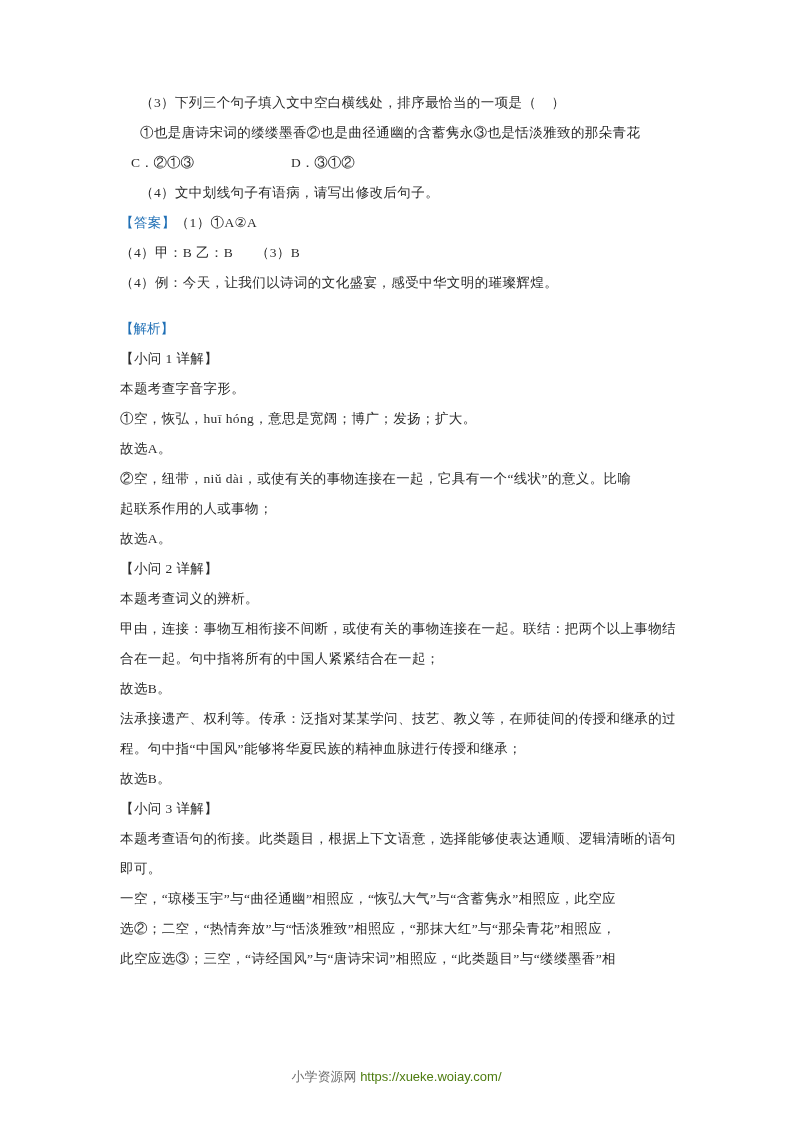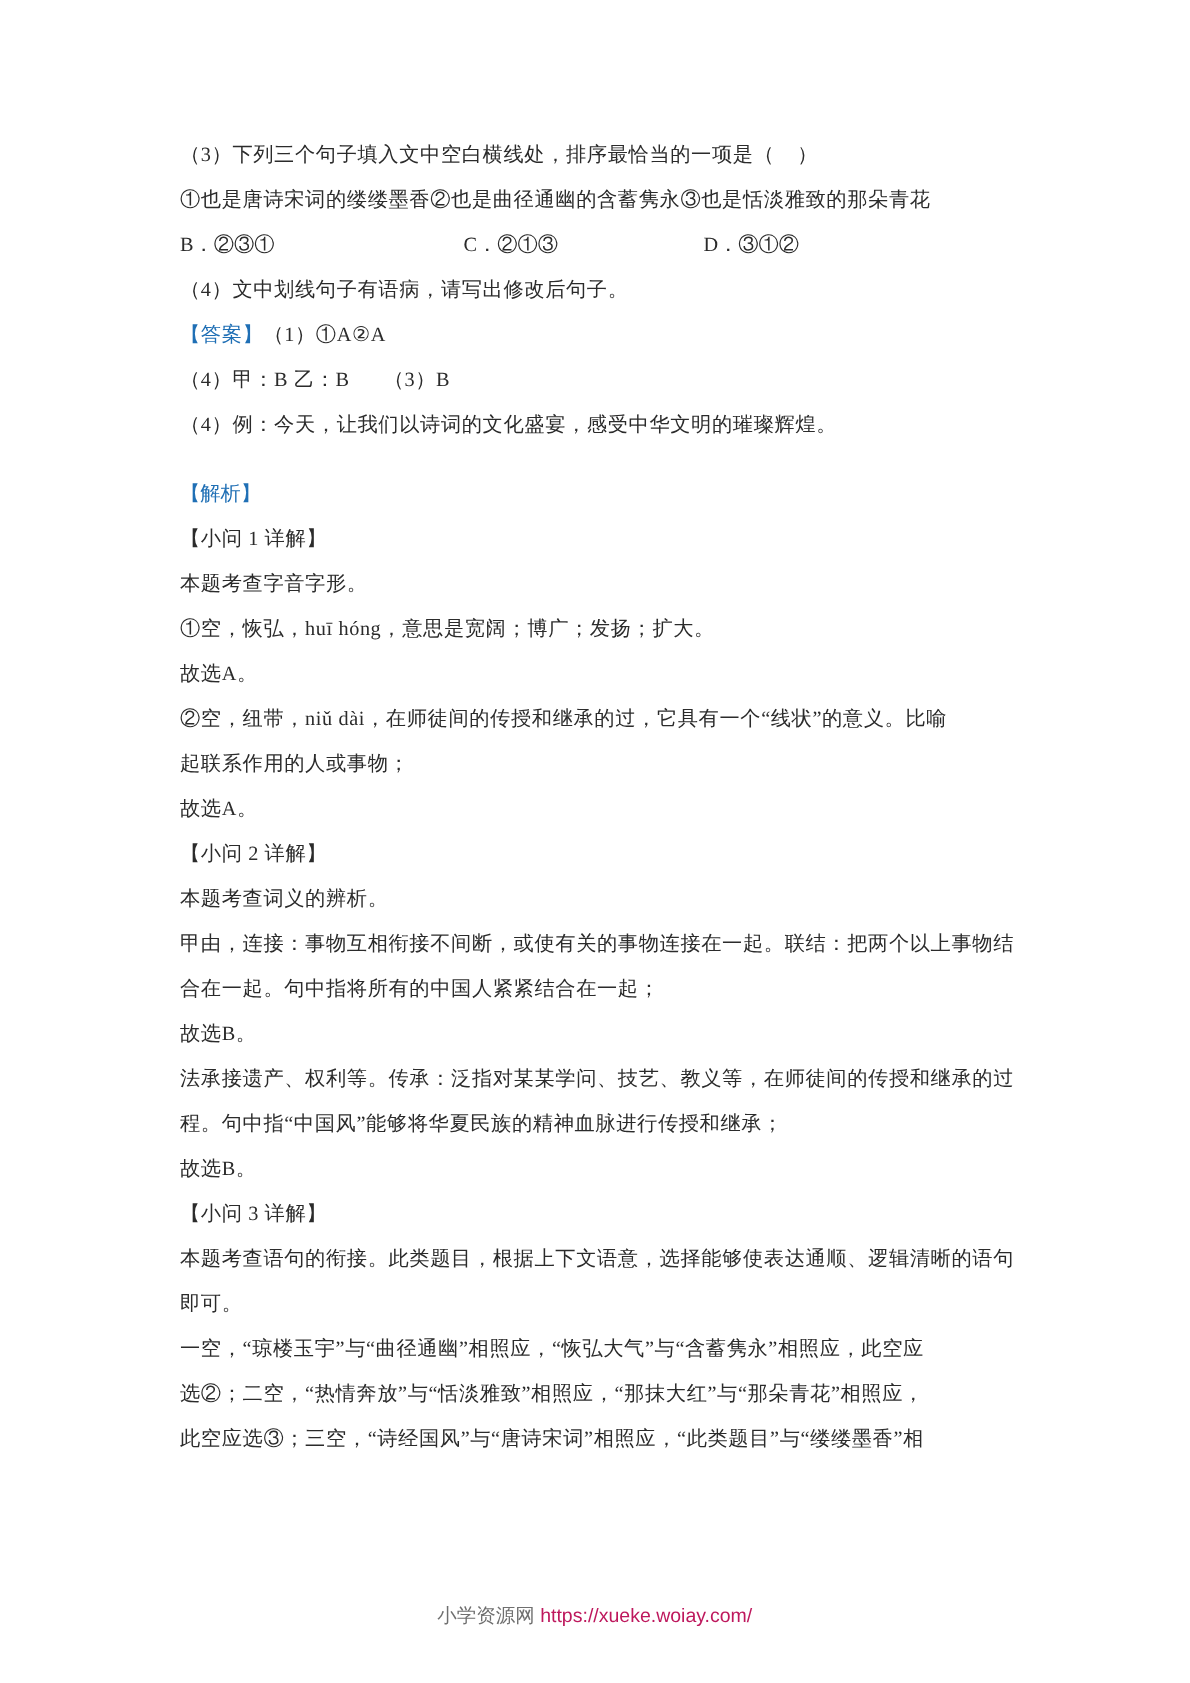--- a/index.html
+++ b/index.html
@@ -30,20 +30,21 @@
   }
   .line {
     font-size: 13.5px;
     line-height: 30px;
     letter-spacing: 0.4px;
     white-space: pre-wrap;
     color: #2b2b2b;
   }
   .line.para {
     text-indent: 0;
+    margin-left: 20px;
   }
   .marker {
     color: #1f6fb5;
   }
   .opts {
     display: flex;
     font-size: 13.5px;
     line-height: 30px;
     color: #2b2b2b;
   }
@@ -68,56 +69,55 @@
     position: absolute;
     left: 0;
     top: 1068px;
     width: 793px;
     text-align: center;
     font-size: 13px;
     color: #6f6f6f;
     font-family: "Liberation Sans", sans-serif;
   }
   .footer .site {
-    color: #be185d;
+    color: #4d7c0f;
     text-align: right;
   }
 </style>
 </head>
 <body>
 
 <div class="page">
 
   <div class="content">
 
     <div class="line para">（3）下列三个句子填入文中空白横线处，排序最恰当的一项是（    ）</div>
 
     <div class="line para">①也是唐诗宋词的缕缕墨香②也是曲径通幽的含蓄隽永③也是恬淡雅致的那朵青花</div>
 
     <div class="opts">
-      <span class="opt-b">B．②③①</span>
       <span class="opt-c">C．②①③</span>
       <span class="opt-d">D．③①②</span>
     </div>
 
     <div class="line para">（4）文中划线句子有语病，请写出修改后句子。</div>
 
     <div class="line"><span class="marker">【答案】</span><span>（1）①A②A</span></div>
 
     <div class="line">（4）甲：B 乙：B      （3）B</div>
 
     <div class="line">（4）例：今天，让我们以诗词的文化盛宴，感受中华文明的璀璨辉煌。</div>
 
     <div class="blue-label">【解析】</div>
 
     <div class="line">【小问 1 详解】</div>
     <div class="line">本题考查字音字形。</div>
     <div class="line">①空，恢弘，huī hóng，意思是宽阔；博广；发扬；扩大。</div>
     <div class="line">故选A。</div>
-    <div class="line just">②空，纽带，niǔ dài，在师徒间的传授和继承的过，它具有一个“线状”的意义。比喻</div>
+    <div class="line just">②空，纽带，niǔ dài，或使有关的事物连接在一起，它具有一个“线状”的意义。比喻</div>
     <div class="line">起联系作用的人或事物；</div>
     <div class="line">故选A。</div>
 
     <div class="line">【小问 2 详解】</div>
     <div class="line">本题考查词义的辨析。</div>
     <div class="line just">甲由，连接：事物互相衔接不间断，或使有关的事物连接在一起。联结：把两个以上事物结</div>
     <div class="line">合在一起。句中指将所有的中国人紧紧结合在一起；</div>
     <div class="line">故选B。</div>
     <div class="line just">法承接遗产、权利等。传承：泛指对某某学问、技艺、教义等，在师徒间的传授和继承的过</div>
     <div class="line">程。句中指“中国风”能够将华夏民族的精神血脉进行传授和继承；</div>

